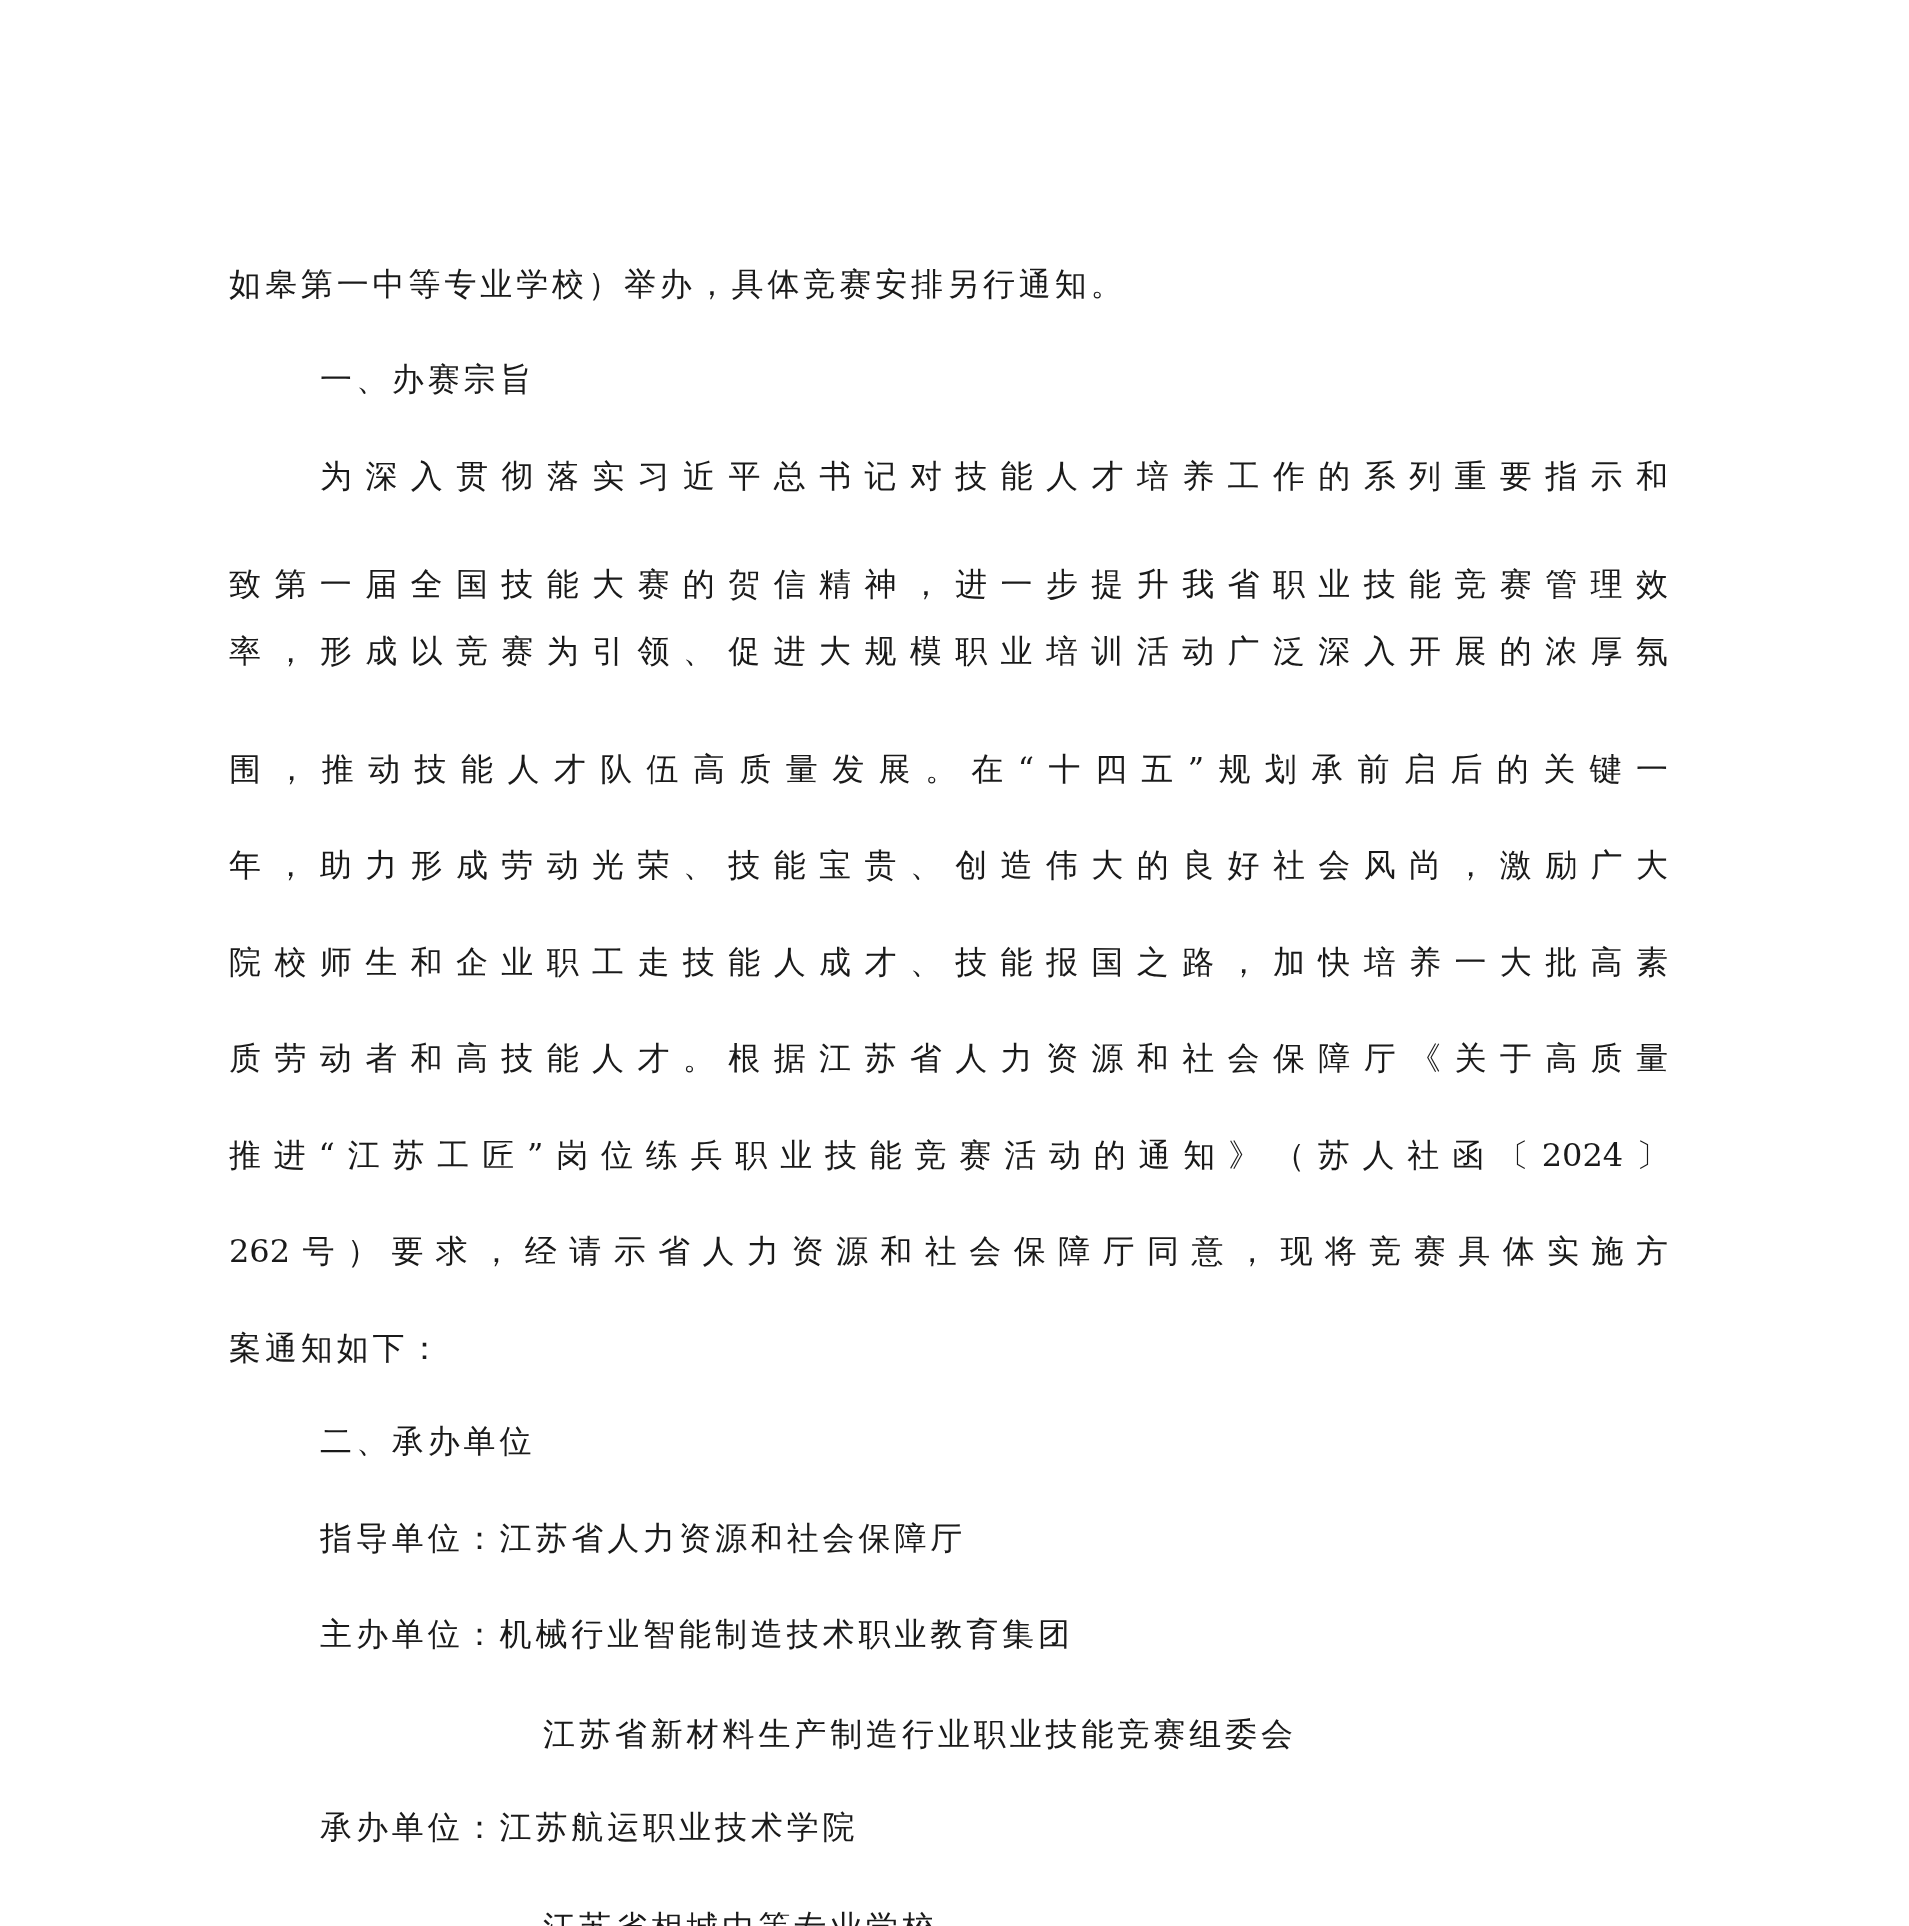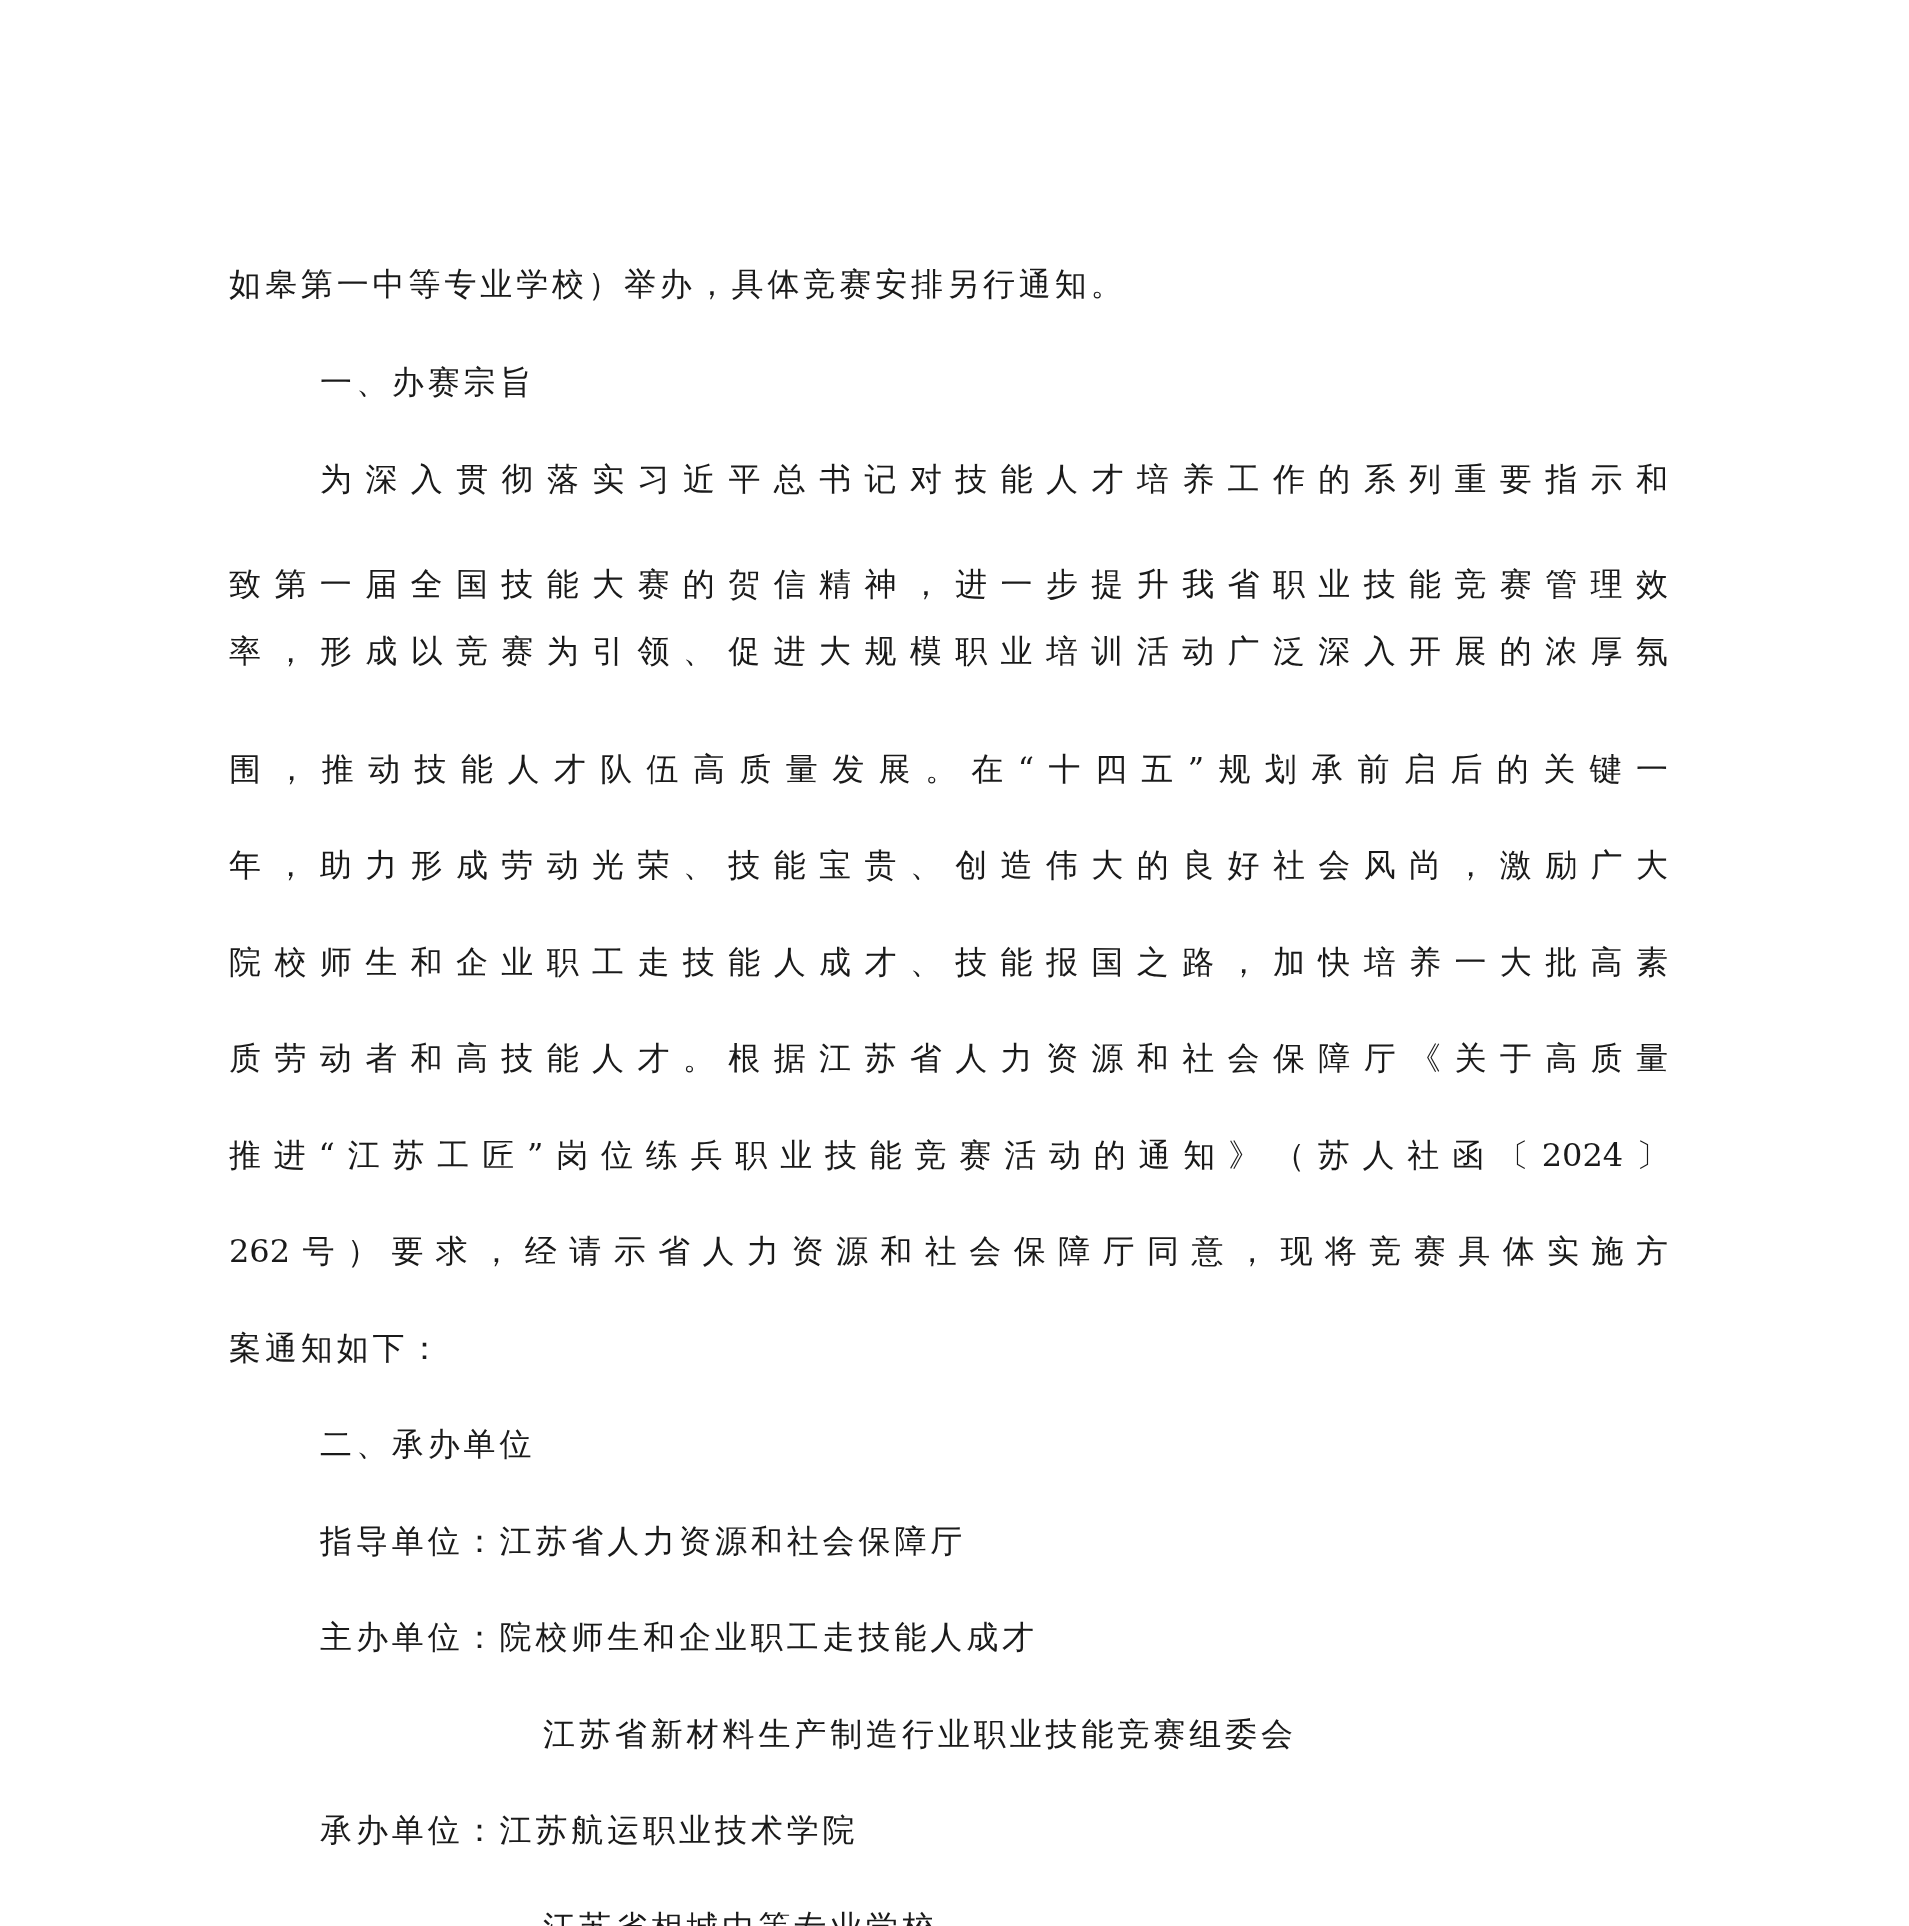--- a/index.html
+++ b/index.html
@@ -1,21 +1,21 @@
 <!DOCTYPE html>
 <html style="font-size:6.2px"><head>
 <meta charset="utf-8">
 <style>
   html, body { margin: 0; padding: 0; background: #ffffff; }
   body { width: 1909px; height: 2702px; position: relative; overflow: hidden;
          font-family: "DejaVu Serif", "Liberation Serif", serif; color: #1a1a1a; }
   .line { position: absolute; left: 229px; font-size: 32px; line-height: 54px;
           white-space: nowrap; letter-spacing: 3.9px; }
   .justify { width: 1439px; text-align: justify; text-align-last: justify; letter-spacing: 0; }
-  .indent1 { left: 320px; }
+  .indent1 { left: 320px; font-family: Liberation Mono, monospace; }
   .indent2 { left: 543px; }
 </style>
 </head>
 <body>
 
 <div>
   <div class="line" style="top:257px">如皋第一中等专业学校）举办，具体竞赛安排另行通知。</div>
 
   <div class="line indent1" style="top:355px">一、办赛宗旨</div>
 
@@ -30,21 +30,21 @@
   <div class="line justify" style="top:1224px">262号）要求，经请示省人力资源和社会保障厅同意，现将竞赛具体实施方</div>
   <div class="line" style="top:1321px">案通知如下：</div>
 
   <div class="line indent1" style="top:1417px">二、承办单位</div>
 
   <div class="line indent1" style="top:1514px">
     <span>指导单位：</span><span>江苏省人力资源和社会保障厅</span>
   </div>
 
   <div class="line indent1" style="top:1610px">
-    <span>主办单位：</span><span>院校师生和企业职工走技能人成才</span>
+    <span>主办单位：</span><span>机械行业智能制造技术职业教育集团</span>
   </div>
   <div class="line indent2" style="top:1707px">江苏省新材料生产制造行业职业技能竞赛组委会</div>
 
   <div class="line indent1" style="top:1803px">
     <span>承办单位：</span><span>江苏航运职业技术学院</span>
   </div>
   <div class="line indent2" style="top:1900px">江苏省相城中等专业学校</div>
 
 </div>
 

